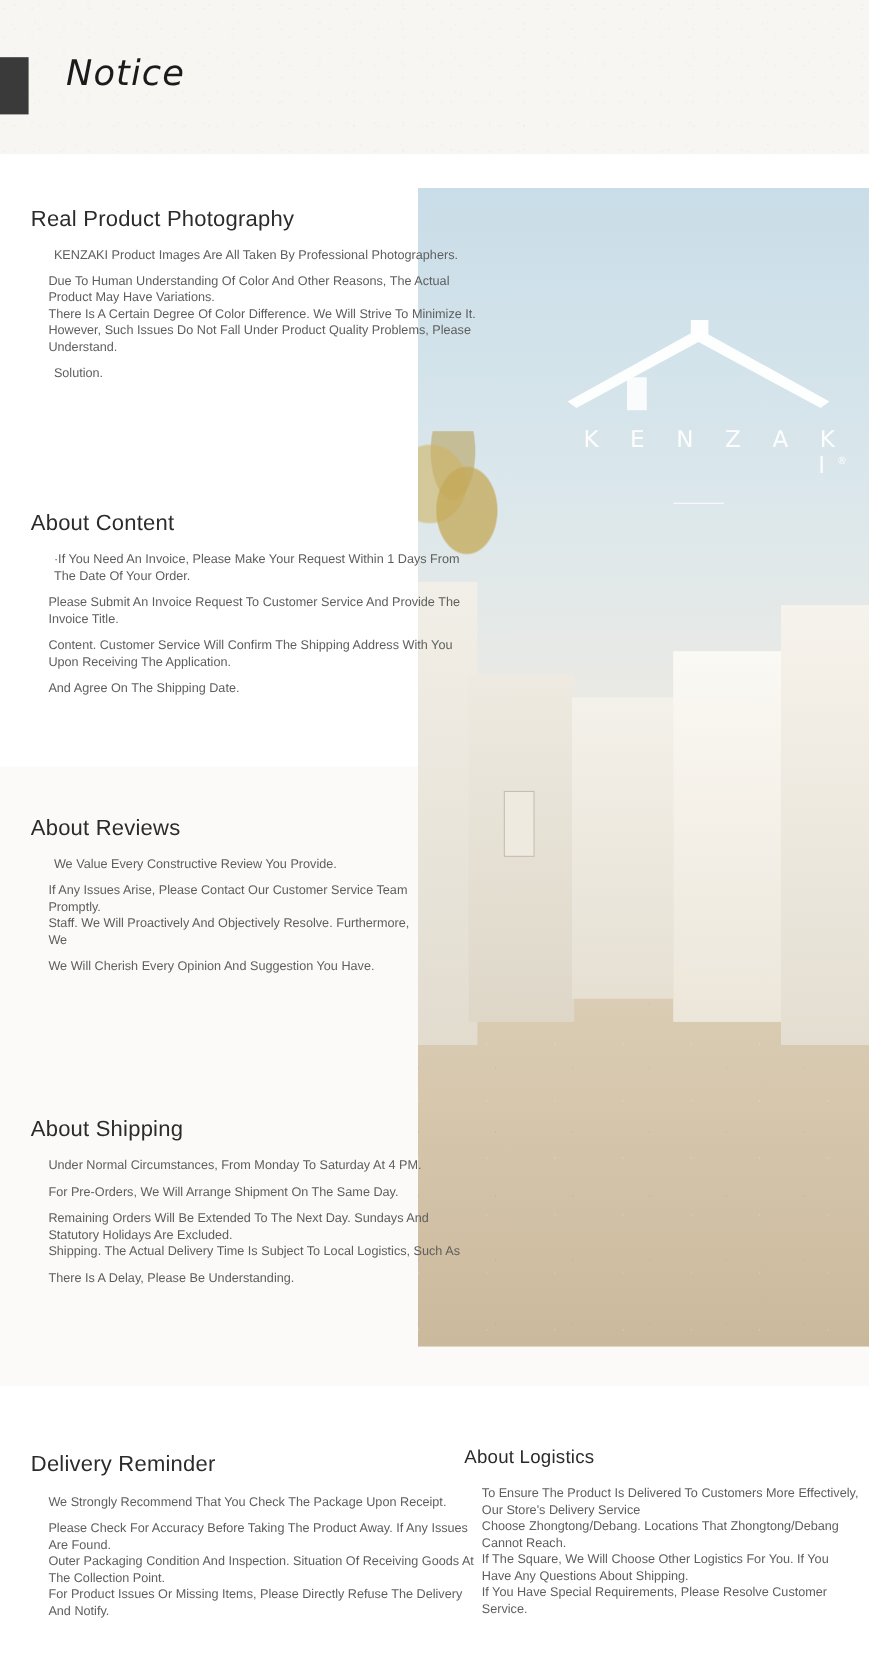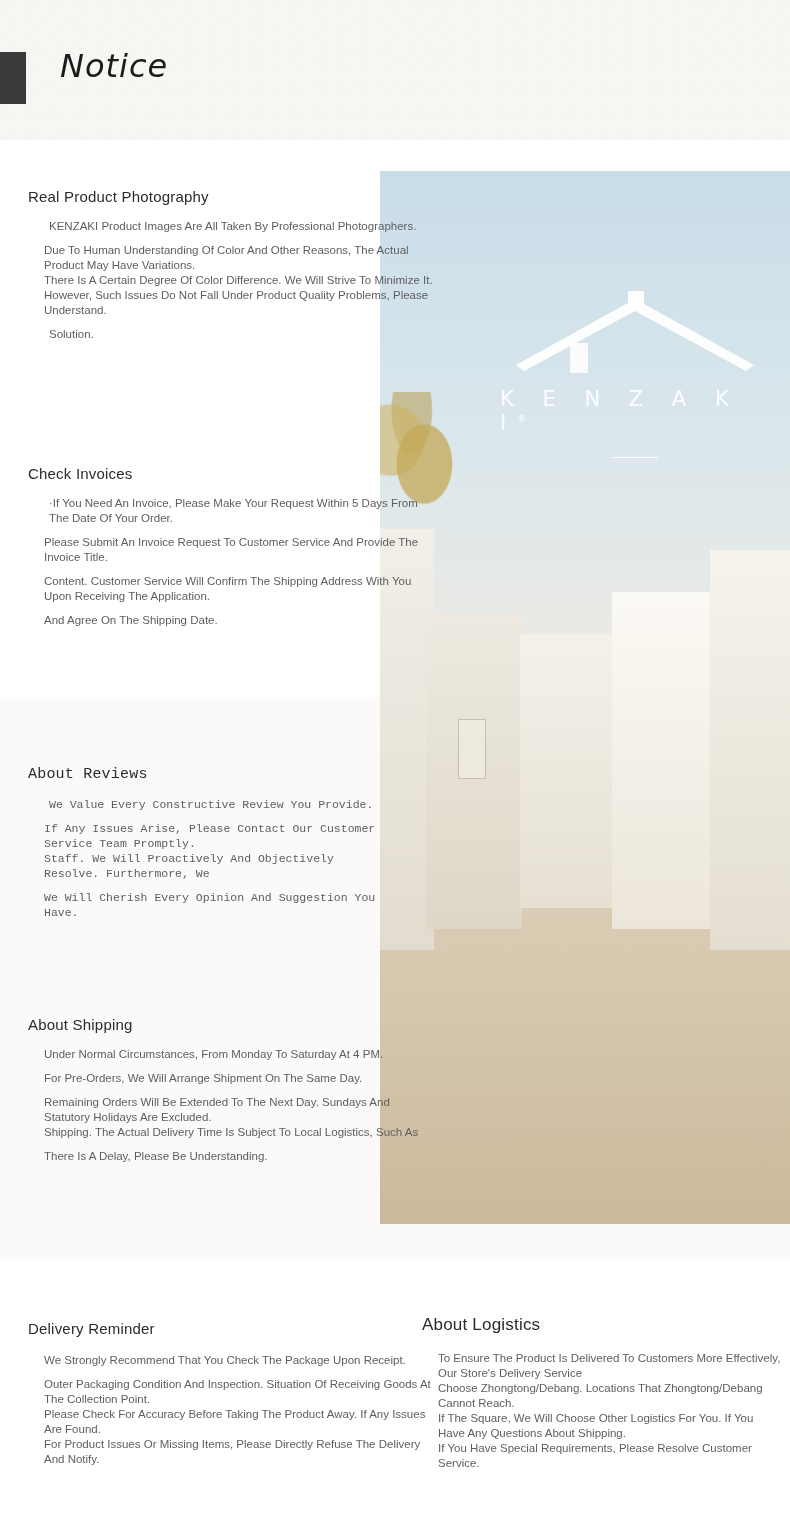--- a/index.html
+++ b/index.html
@@ -123,21 +123,21 @@
     width: 84px; height: 120px;
     background:
       radial-gradient(ellipse at 60% 60%, rgba(196,168,86,0.75) 0 38%, transparent 40%),
       radial-gradient(ellipse at 20% 40%, rgba(206,180,100,0.6) 0 34%, transparent 36%),
       radial-gradient(ellipse at 45% 15%, rgba(182,156,80,0.55) 0 30%, transparent 32%);
   }
   .logo-wrap {
     position: absolute;
     left: 120px; top: 120px;
     width: 270px;
-    text-align: left;
+    text-align: right;
     color: #ffffff;
   }
   .logo-roof { position: relative; height: 96px; }
   .logo-roof .roof-svg { position: absolute; left: 50%; top: 0; transform: translateX(-50%); }
   .logo-text {
     font-size: 21px;
     letter-spacing: 11px;
     color: #ffffff;
     opacity: 0.95;
     font-family: "DejaVu Sans", sans-serif;
@@ -150,34 +150,34 @@
   }
   .logo-underline {
     width: 46px; height: 1px;
     background: rgba(255,255,255,0.9);
     margin: 22px auto 0;
   }
 
   
   .section { position: absolute; }
   .sec-title {
-    font-size: 15px;
+    font-size: 20px;
     color: #2b2b2b;
     font-weight: 400;
     margin: 0 0 10px 0;
     letter-spacing: .2px;
   }
   .sec-title.big { font-size: 17px; }
   .sec-body { font-size: 11.5px; color: #5e5e5e; line-height: 15px; }
   .sec-body p { margin: 0 0 9px 16px; }
   .sec-body p.tight { margin-bottom: 0; }
 
   #sec-photography { left: 28px; top: 188px; width: 410px; }
   #sec-invoices    { left: 28px; top: 465px; width: 400px; }
-  #sec-reviews     { left: 28px; top: 766px; width: 360px; font-family: Liberation Mono, monospace; }
+  #sec-reviews     { left: 28px; top: 742px; width: 360px; }
   #sec-shipping    { left: 28px; top: 1016px; width: 400px; }
   #sec-delivery    { left: 28px; top: 1320px; width: 410px; }
   #sec-logistics   { left: 422px; top: 1315px; width: 360px; }
 
   #sec-photography .sec-body,
   #sec-invoices .sec-body,
   #sec-reviews .sec-body,
   #sec-shipping .sec-body { margin-top: 14px; }
   #sec-delivery .sec-body,
   #sec-logistics .sec-body { margin-top: 16px; }
@@ -225,23 +225,23 @@
   <div class="sec-body">
     <p class="indent">KENZAKI Product Images Are All Taken By Professional Photographers.</p>
     <p class="tight">Due To Human Understanding Of Color And Other Reasons, The Actual Product May Have Variations.</p>
     <p class="tight">There Is A Certain Degree Of Color Difference. We Will Strive To Minimize It.</p>
     <p>However, Such Issues Do Not Fall Under Product Quality Problems, Please Understand.</p>
     <p class="indent">Solution.</p>
   </div>
 </div>
 
 <div class="section" id="sec-invoices">
-  <h2 class="sec-title">Check Invoices</h2>
-  <div class="sec-body">
-    <p class="indent">·If You Need An Invoice, Please Make Your Request Within 5 Days From The Date Of Your Order.</p>
+  <h2 class="sec-title">About Content</h2>
+  <div class="sec-body">
+    <p class="indent">·If You Need An Invoice, Please Make Your Request Within 1 Days From The Date Of Your Order.</p>
     <p>Please Submit An Invoice Request To Customer Service And Provide The Invoice Title.</p>
     <p>Content. Customer Service Will Confirm The Shipping Address With You Upon Receiving The Application.</p>
     <p>And Agree On The Shipping Date.</p>
   </div>
 </div>
 
 <div class="section" id="sec-reviews">
   <h2 class="sec-title">About Reviews</h2>
   <div class="sec-body">
     <p class="indent">We Value Every Constructive Review You Provide.</p>
@@ -259,22 +259,22 @@
     <p class="tight">Remaining Orders Will Be Extended To The Next Day. Sundays And Statutory Holidays Are Excluded.</p>
     <p>Shipping. The Actual Delivery Time Is Subject To Local Logistics, Such As</p>
     <p>There Is A Delay, Please Be Understanding.</p>
   </div>
 </div>
 
 <div class="section" id="sec-delivery">
   <h2 class="sec-title">Delivery Reminder</h2>
   <div class="sec-body">
     <p>We Strongly Recommend That You Check The Package Upon Receipt.</p>
+    <p class="tight">Please Check For Accuracy Before Taking The Product Away. If Any Issues Are Found.</p>
     <p class="tight">Outer Packaging Condition And Inspection. Situation Of Receiving Goods At The Collection Point.</p>
-    <p class="tight">Please Check For Accuracy Before Taking The Product Away. If Any Issues Are Found.</p>
     <p>For Product Issues Or Missing Items, Please Directly Refuse The Delivery And Notify.</p>
   </div>
 </div>
 
 <div class="section" id="sec-logistics">
   <h2 class="sec-title big">About Logistics</h2>
   <div class="sec-body">
     <p class="tight">To Ensure The Product Is Delivered To Customers More Effectively, Our Store's Delivery Service</p>
     <p class="tight">Choose Zhongtong/Debang. Locations That Zhongtong/Debang Cannot Reach.</p>
     <p class="tight">If The Square, We Will Choose Other Logistics For You. If You Have Any Questions About Shipping.</p>

